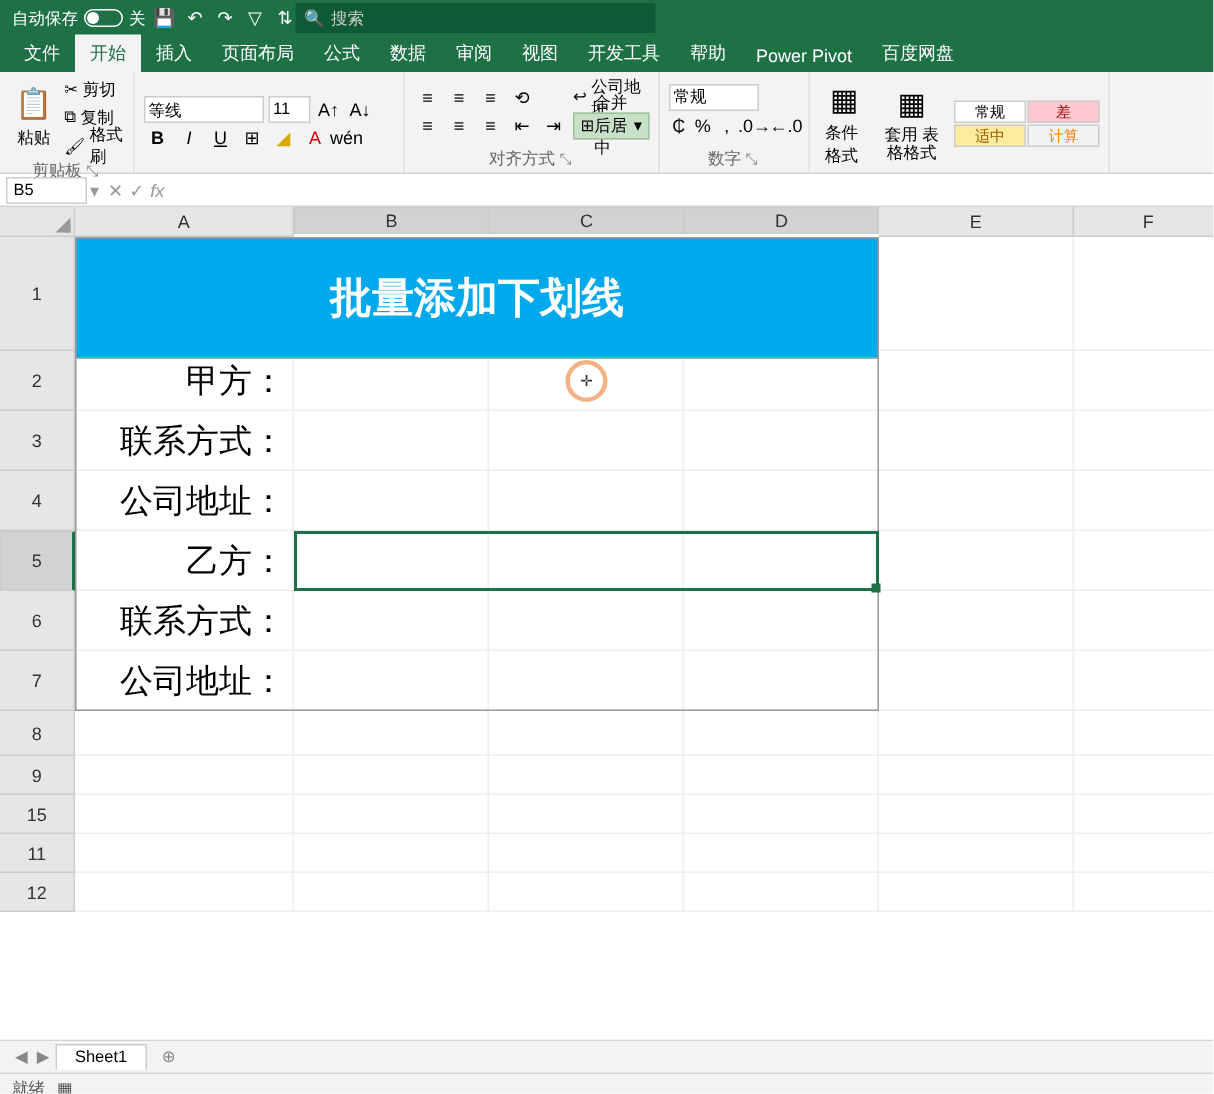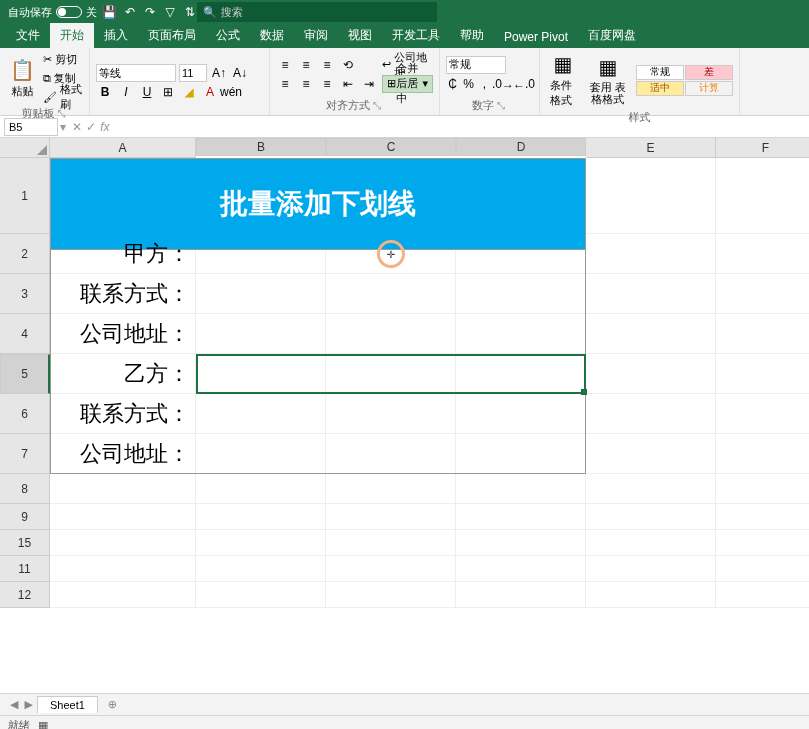--- a/index.html
+++ b/index.html
@@ -239,21 +239,20 @@
         <div class="styles-cells">
           <div class="style-cell sc-normal">常规</div>
           <div class="style-cell sc-bad">差</div>
         </div>
         <div class="styles-cells">
           <div class="style-cell sc-good">适中</div>
           <div class="style-cell sc-calc">计算</div>
         </div>
       </div>
     </div>
-    <div class="rgroup-label">样式</div>
   </div>
 </div>
 
 <div class="formulabar">
   <div class="namebox">B5</div>
   <span style="color:#999;padding:0 2px">▾</span>
   <div class="fbbtns">
     <span>✕</span>
     <span>✓</span>
     <span><i>fx</i></span>
@@ -351,21 +350,21 @@
       <div class="cell" style="left: 276px; top: 398px; width: 130px; height: 26px;"></div>
       <div class="cell" style="left: 406px; top: 398px; width: 130px; height: 26px;"></div>
       <div class="cell" style="left: 536px; top: 398px; width: 130px; height: 26px;"></div>
       <div class="cell" style="left: 666px; top: 398px; width: 100px; height: 26px;"></div>
       <div class="cell" style="left: 0px; top: 424px; width: 146px; height: 26px;"></div>
       <div class="cell" style="left: 146px; top: 424px; width: 130px; height: 26px;"></div>
       <div class="cell" style="left: 276px; top: 424px; width: 130px; height: 26px;"></div>
       <div class="cell" style="left: 406px; top: 424px; width: 130px; height: 26px;"></div>
       <div class="cell" style="left: 536px; top: 424px; width: 130px; height: 26px;"></div>
       <div class="cell" style="left: 666px; top: 424px; width: 100px; height: 26px;"></div>
-      <div class="title-cell" style="left: 0px; top: 0px; width: 536px; height: 92px;">批量添加下划线</div>
+      <div class="title-cell" style="left: 0px; top: 0px; width: 536px; height: 81px;">批量添加下划线</div>
       <div class="bordered-area" style="left: 0px; top: 0px; width: 536px; height: 316px;"></div>
       <div class="data-cell" style="left: 0px; top: 76px; width: 146px; height: 40px;">甲方：</div>
       <div class="data-cell" style="left: 0px; top: 116px; width: 146px; height: 40px;">联系方式：</div>
       <div class="data-cell" style="left: 0px; top: 156px; width: 146px; height: 40px;">公司地址：</div>
       <div class="data-cell" style="left: 0px; top: 196px; width: 146px; height: 40px;">乙方：</div>
       <div class="data-cell" style="left: 0px; top: 236px; width: 146px; height: 40px;">联系方式：</div>
       <div class="data-cell" style="left: 0px; top: 276px; width: 146px; height: 40px;">公司地址：</div>
       <div class="selection" style="left: 146px; top: 196px; width: 390px; height: 40px;"></div>
       <div class="cursor-mark" style="left: 327px; top: 82px;">✛</div>
     </div>

